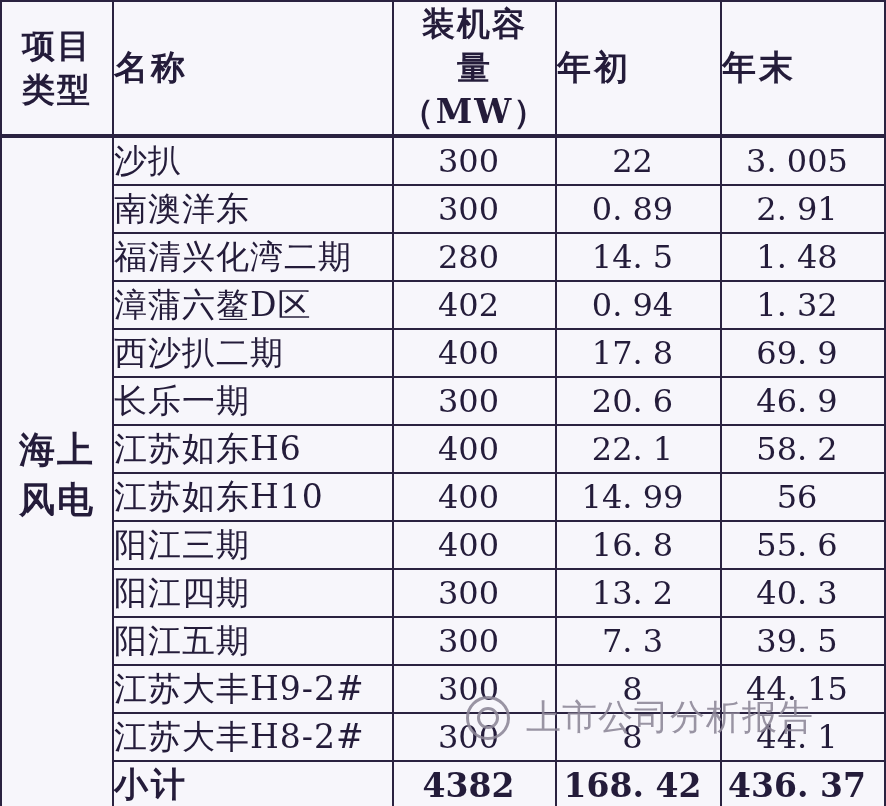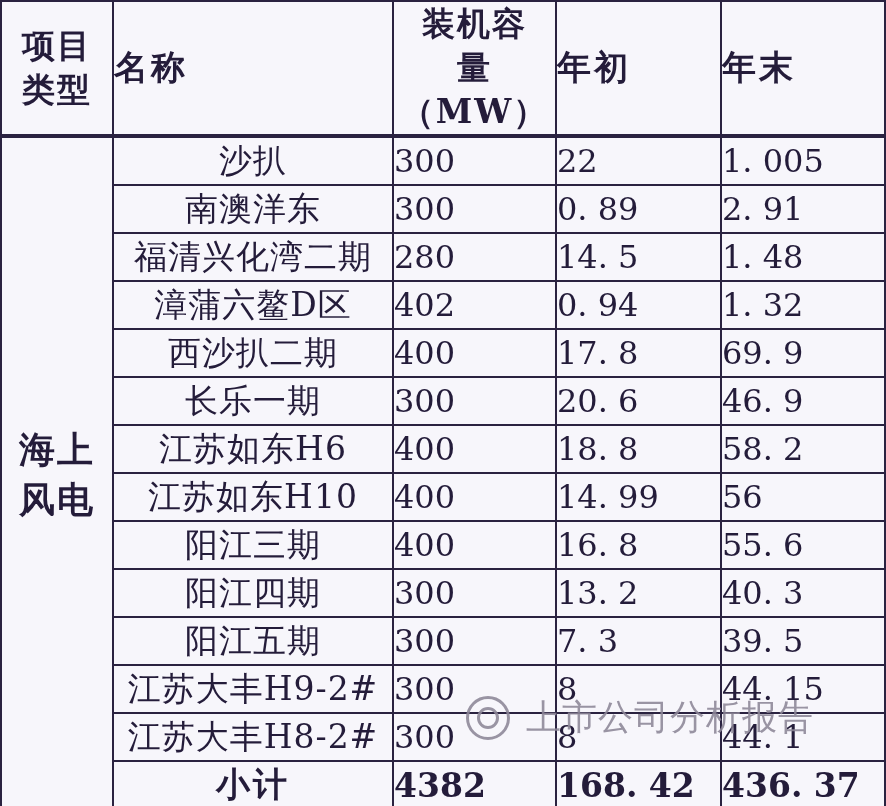--- a/index.html
+++ b/index.html
@@ -19,22 +19,22 @@
   tr.data-row td { height:46px; }
   tr.data-row:last-child td { border-bottom-width:4px; }
 
   .hdr-line { font-size:33px; line-height:44px; letter-spacing:2px; text-align:center; }
   .hdr-single { font-size:34px; letter-spacing:3px; text-align:left; }
 
   td.cat-cell {
     font-weight:bold; font-size:36px; text-align:center;
     vertical-align:middle; line-height:50px; letter-spacing:2px;
   }
-  td.name-cell { text-align:center; font-size:33px; letter-spacing:1px; }
-  td.num-cell  { text-align:left; font-size:32px; padding-right:12px; }
+  td.name-cell { font-size:33px; letter-spacing:1px; }
+  td.num-cell  { text-align:center; font-size:32px; padding-right:12px; }
   tr.subtotal-row td { font-weight:bold; }
   tr.subtotal-row td.name-cell { font-size:34px; letter-spacing:3px; }
   tr.subtotal-row td.num-cell { font-size:33px; }
 
   .watermark {
     position:absolute; top:694px; left:466px;
     display:flex; align-items:center; gap:16px;
     color:#8d8798; opacity:0.88; z-index:5;
     font-family:"DejaVu Sans","Liberation Sans",sans-serif;
     pointer-events:none;
@@ -80,21 +80,21 @@
       </tr>
 
       <tr class="data-row">
         <td class="cat-cell" rowspan="14">
           <div>海上</div>
           <div>风电</div>
         </td>
         <td class="name-cell">沙扒</td>
         <td class="num-cell">300</td>
         <td class="num-cell">22</td>
-        <td class="num-cell">1. 005</td>
+        <td class="num-cell">3. 005</td>
       </tr>
       <tr class="data-row">
         <td class="name-cell">南澳洋东</td>
         <td class="num-cell">300</td>
         <td class="num-cell">0. 89</td>
         <td class="num-cell">2. 91</td>
       </tr>
       <tr class="data-row">
         <td class="name-cell">福清兴化湾二期</td>
         <td class="num-cell">280</td>
@@ -115,21 +115,21 @@
       </tr>
       <tr class="data-row">
         <td class="name-cell">长乐一期</td>
         <td class="num-cell">300</td>
         <td class="num-cell">20. 6</td>
         <td class="num-cell">46. 9</td>
       </tr>
       <tr class="data-row">
         <td class="name-cell">江苏如东H6</td>
         <td class="num-cell">400</td>
-        <td class="num-cell">18. 8</td>
+        <td class="num-cell">22. 1</td>
         <td class="num-cell">58. 2</td>
       </tr>
       <tr class="data-row">
         <td class="name-cell">江苏如东H10</td>
         <td class="num-cell">400</td>
         <td class="num-cell">14. 99</td>
         <td class="num-cell">56</td>
       </tr>
       <tr class="data-row">
         <td class="name-cell">阳江三期</td>

